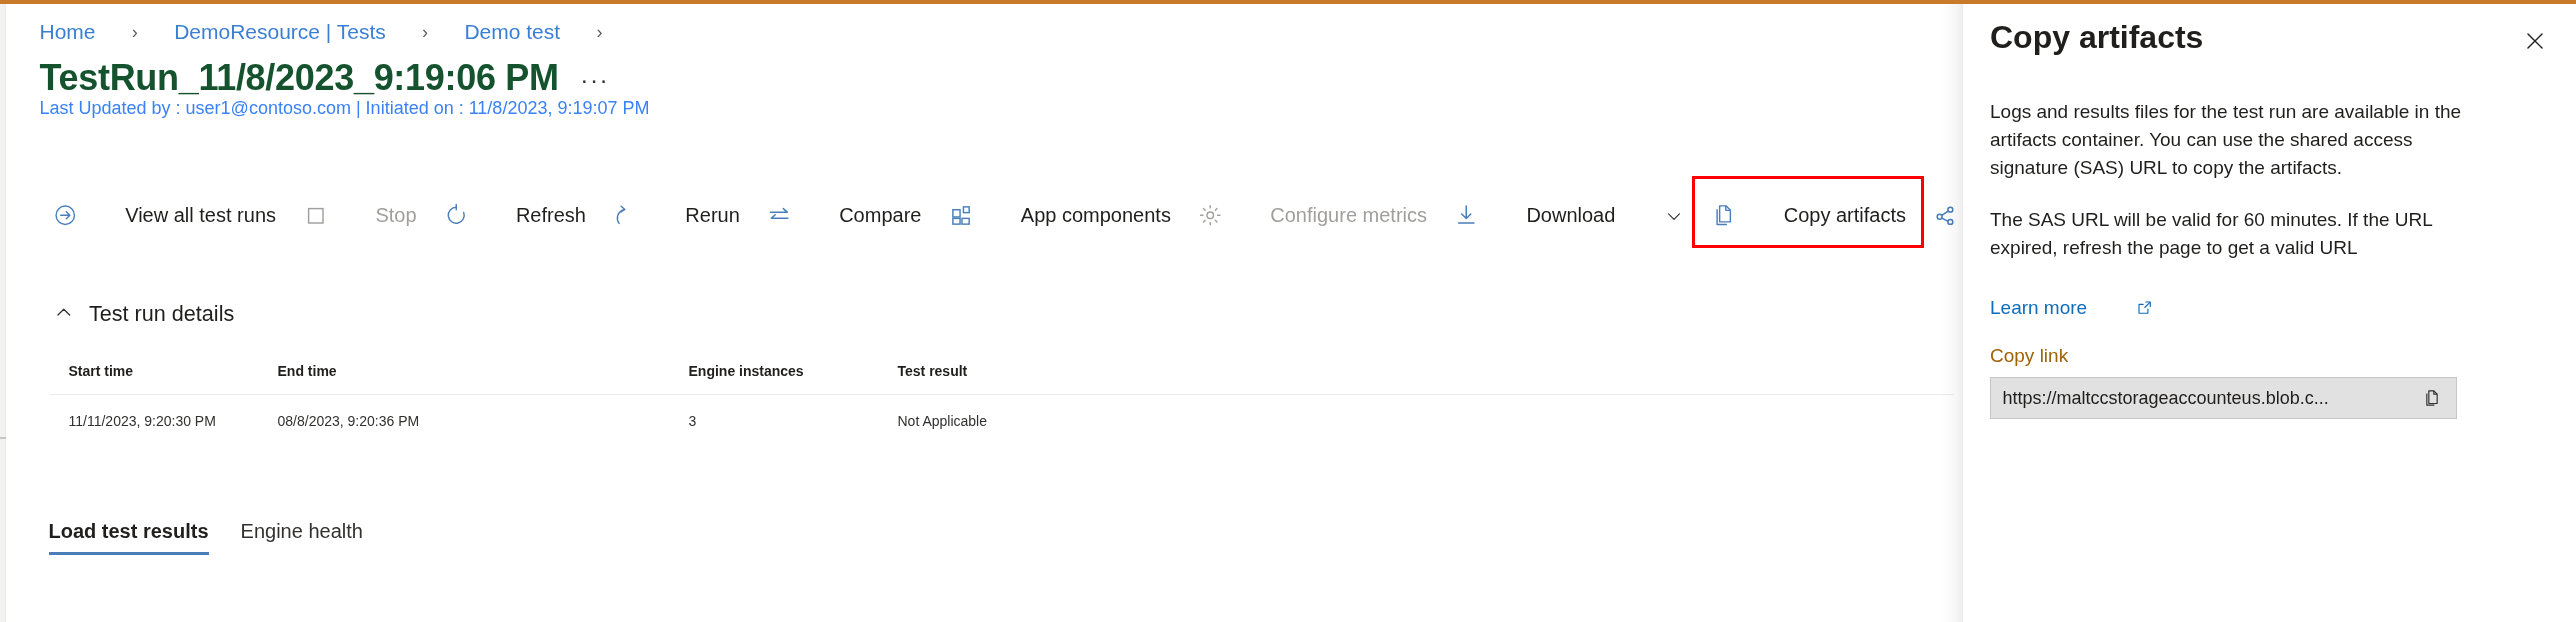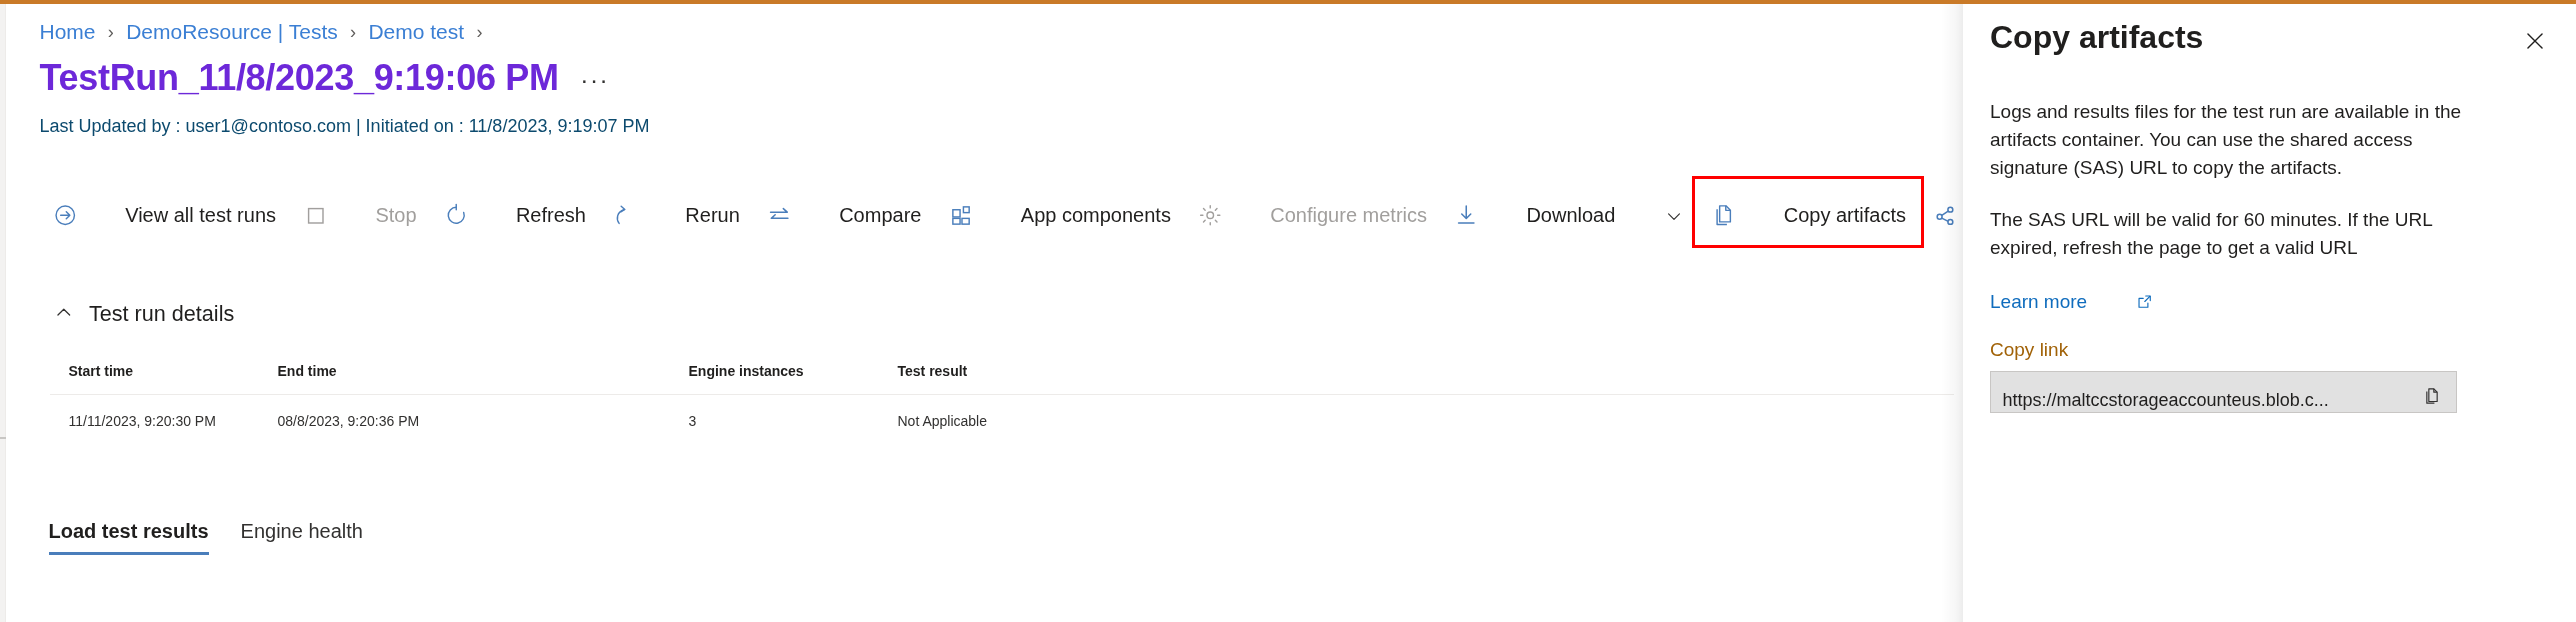--- a/index.html
+++ b/index.html
@@ -59,20 +59,21 @@
   
   .breadcrumb {
     position: absolute;
     left: 33px; top: 16px;
     display: flex;
     align-items: center;
     height: 24.5px;
     font-size: 21px;
     color: #0078d4;
     white-space: nowrap;
+    gap: 24px;
   }
   .crumb {
     color: #3b7fd4;
     cursor: pointer;
     line-height: 24.5px;
   }
   .crumb-sep {
     color: #605e5c;
     margin: 0 12.3px;
     font-size: 18px;
@@ -84,41 +85,41 @@
   .title-row {
     position: absolute;
     left: 33px; top: 54px;
     display: flex;
     align-items: center;
     height: 40px;
   }
   .page-title {
     font-size: 36px;
     font-weight: 600;
-    color: #6d28d9;
+    color: #14532d;
     letter-spacing: -0.3px;
     line-height: 40px;
     white-space: nowrap;
   }
   .title-ellipsis {
     margin-left: 21.6px;
     font-size: 24.5px;
     color: #323130;
     letter-spacing: 1.4px;
     cursor: pointer;
     line-height: 24.5px;
     position: relative;
     top: 2.9px;
   }
 
   .subtitle {
     position: absolute;
-    left: 33px; top: 112px;
+    left: 33px; top: 94px;
     font-size: 18px;
-    color: #0c4a6e;
+    color: #3b82f6;
     white-space: nowrap;
     line-height: 21.6px;
   }
 
   
   .commandbar {
     position: absolute;
     left: 33px; top: 184px;
     height: 56px;
     display: flex;
@@ -303,21 +304,21 @@
     margin: 0 0 24.5px 0;
     width: 476px;
   }
   .panel-link {
     display: inline-flex;
     align-items: center;
     font-size: 19px;
     color: #0f6cbd;
     cursor: pointer;
     line-height: 24.5px;
-    margin-top: 3px;
+    margin-top: 9px;
     gap: 40px;
   }
   .panel-link .ext {
     margin-left: 8.7px;
     display: inline-flex;
     align-items: center;
   }
 
   .field-label {
     margin-top: 24px;
@@ -326,21 +327,21 @@
     line-height: 23px;
   }
   .copy-field {
     margin-top: 10px;
     width: 467px;
     height: 42px;
     background: #e1e1e1;
     border: 0.7px solid #c8c6c4;
     box-sizing: border-box;
     display: flex;
-    align-items: flex-end;
+    align-items: center;
     padding: 0 7.2px 0 11.5px;
   }
   .copy-field .val {
     flex: 1 1 auto;
     font-size: 18px;
     color: #201f1e;
     line-height: 23px;
     white-space: nowrap;
     overflow: hidden;
     text-overflow: ellipsis;

